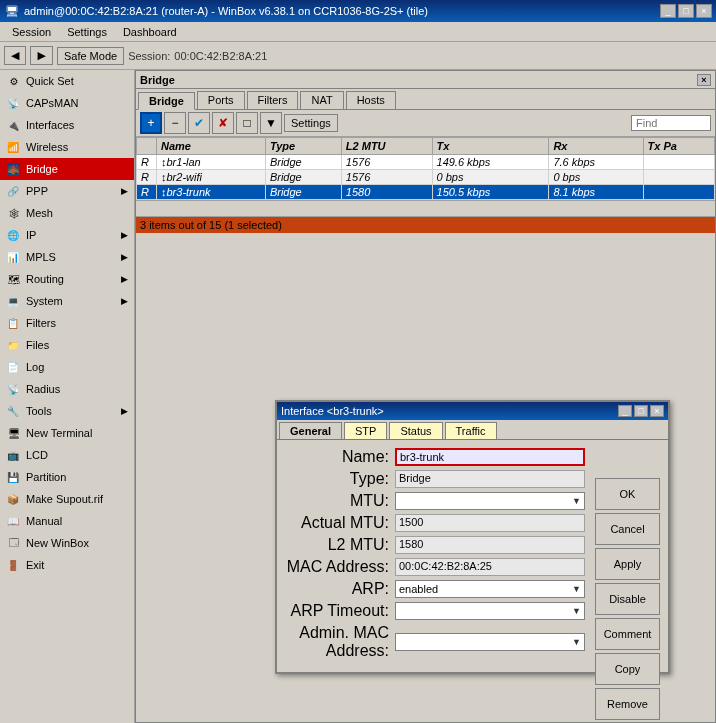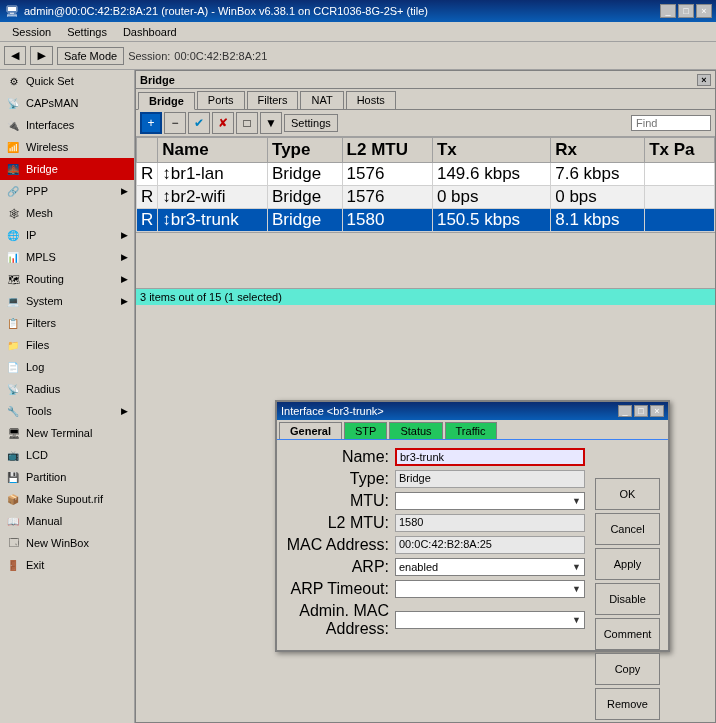--- a/index.html
+++ b/index.html
@@ -197,21 +197,22 @@
       border: 1px solid #808080;
       padding: 1px 4px;
       width: 80px;
       background: white;
       font-size: 11px;
     }
     
     .bridge-table {
       width: 100%;
       border-collapse: collapse;
-      font-size: 17px;
+      font-size: 11px;
+      font-style: italic;
     }
     .bridge-table th {
       background: #d4d0c8;
       border: 1px solid #a0a0a0;
       padding: 2px 4px;
       text-align: left;
       font-weight: bold;
     }
     .bridge-table td {
       border: 1px solid #d0d0d0;
@@ -224,25 +225,24 @@
     .table-container {
       overflow: auto;
       max-height: 230px;
     }
     .scrollbar-area {
       height: 16px;
       background: #d4d0c8;
       border-top: 1px solid #a0a0a0;
     }
     .status-bar {
-      background: #5eead4;
+      background: #c2410c;
       border-top: 1px solid #a0a0a0;
       padding: 2px 4px;
       font-size: 11px;
-      margin-top: 40px;
     }
     
     .interface-dialog {
       position: absolute;
       top: 330px;
       left: 140px;
       width: 395px;
       background: #d4d0c8;
       border: 2px solid #808080;
       box-shadow: 2px 2px 5px rgba(0,0,0,0.4);
@@ -273,21 +273,21 @@
     .dialog-tab-bar {
       display: flex;
       background: #d4d0c8;
       border-bottom: 1px solid #3b82f6;
       padding: 2px 2px 0;
     }
     .dialog-tab {
       padding: 2px 10px;
       border: 1px solid #808080;
       border-bottom: none;
-      background: #22c55e;
+      background: #fef9c3;
       cursor: pointer;
       font-size: 11px;
       margin-right: 2px;
     }
     .dialog-tab.active {
       background: #d4d0c8;
       font-weight: bold;
     }
     
     .form-area {
@@ -610,20 +610,24 @@
             </div>
 
             <div class="form-row">
               <span class="form-label">MTU:</span>
               <div class="form-select">
                 <span></span>
                 <span class="form-select-arrow">▼</span>
               </div>
             </div>
 
+            <div class="form-row">
+              <span class="form-label">Actual MTU:</span>
+              <div class="form-input-readonly">1500</div>
+            </div>
 
             <div class="form-row">
               <span class="form-label">L2 MTU:</span>
               <div class="form-input-readonly">1580</div>
             </div>
 
             <div class="form-row">
               <span class="form-label">MAC Address:</span>
               <div class="form-input-readonly">00:0C:42:B2:8A:25</div>
             </div>

